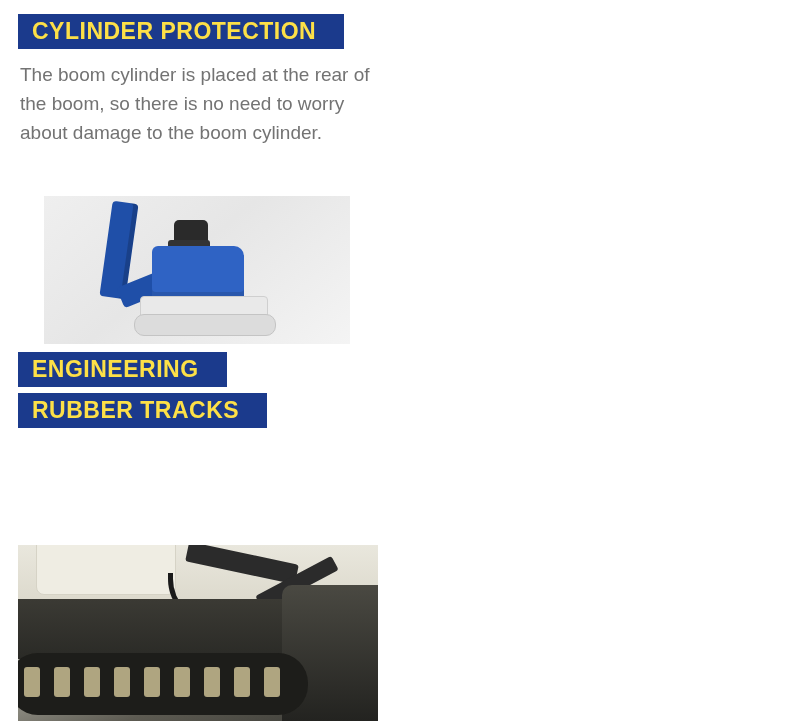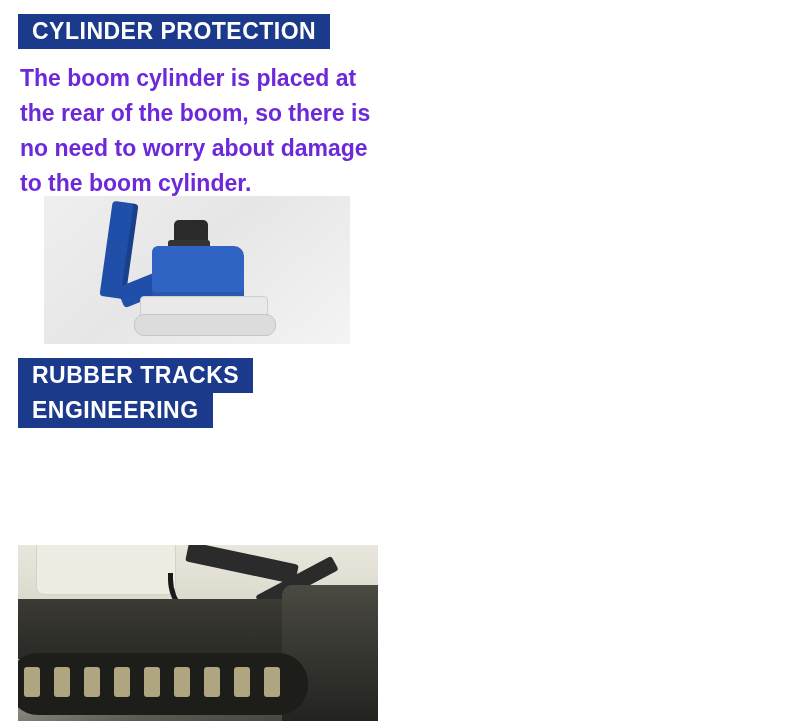--- a/index.html
+++ b/index.html
@@ -20,38 +20,37 @@
     position: absolute;
     top: 0;
   }
   .col-left { left: 0; width: 400px; height: 721px; }
   .col-right { left: 400px; width: 400px; height: 721px; }
 
   
   .banner {
     display: inline-block;
     background: #1b3a8c;
-    color: #ffffff;
+    color: #fde047;
     font-weight: bold;
     letter-spacing: 0.5px;
-    padding: 5px 14px 6px 14px;
+    padding: 5px 28px 6px 14px;
     font-size: 23px;
     line-height: 1.05;
     white-space: nowrap;
   }
   .banner-wrap { margin: 0; }
 
   
   .para {
-    font-size: 23px;
+    font-size: 19px;
     line-height: 1.52;
-    color: #6d28d9;
+    color: #737373;
     margin: 12px 0 0 0;
     padding: 0 6px 0 2px;
-    font-weight: bold;
   }
 
   
   .photo {
     position: relative;
     overflow: hidden;
     background: #f2f2f2;
   }
 
   
@@ -158,25 +157,25 @@
     <div class="photo" id="cyl-photo">
       <div class="exc-boom"></div>
       <div class="exc-boom2"></div>
       <div class="exc-seat"></div>
       <div class="exc-cab"></div>
       <div class="exc-base"></div>
       <div class="exc-track"></div>
     </div>
 
     <div id="blk-rubber">
+      <div class="banner-wrap">
+        <span class="banner">ENGINEERING</span>
+      </div>
       <div class="banner-wrap" style="margin-top:6px;">
         <span class="banner">RUBBER TRACKS</span>
-      </div>
-      <div class="banner-wrap">
-        <span class="banner">ENGINEERING</span>
       </div>
     </div>
 
     <div class="photo" id="rubber-photo">
       <div class="rt-top"></div>
       <div class="rt-cab"></div>
       <div class="rt-arm"></div>
       <div class="rt-arm2"></div>
       <div class="rt-hose"></div>
       <div class="rt-body"></div>

